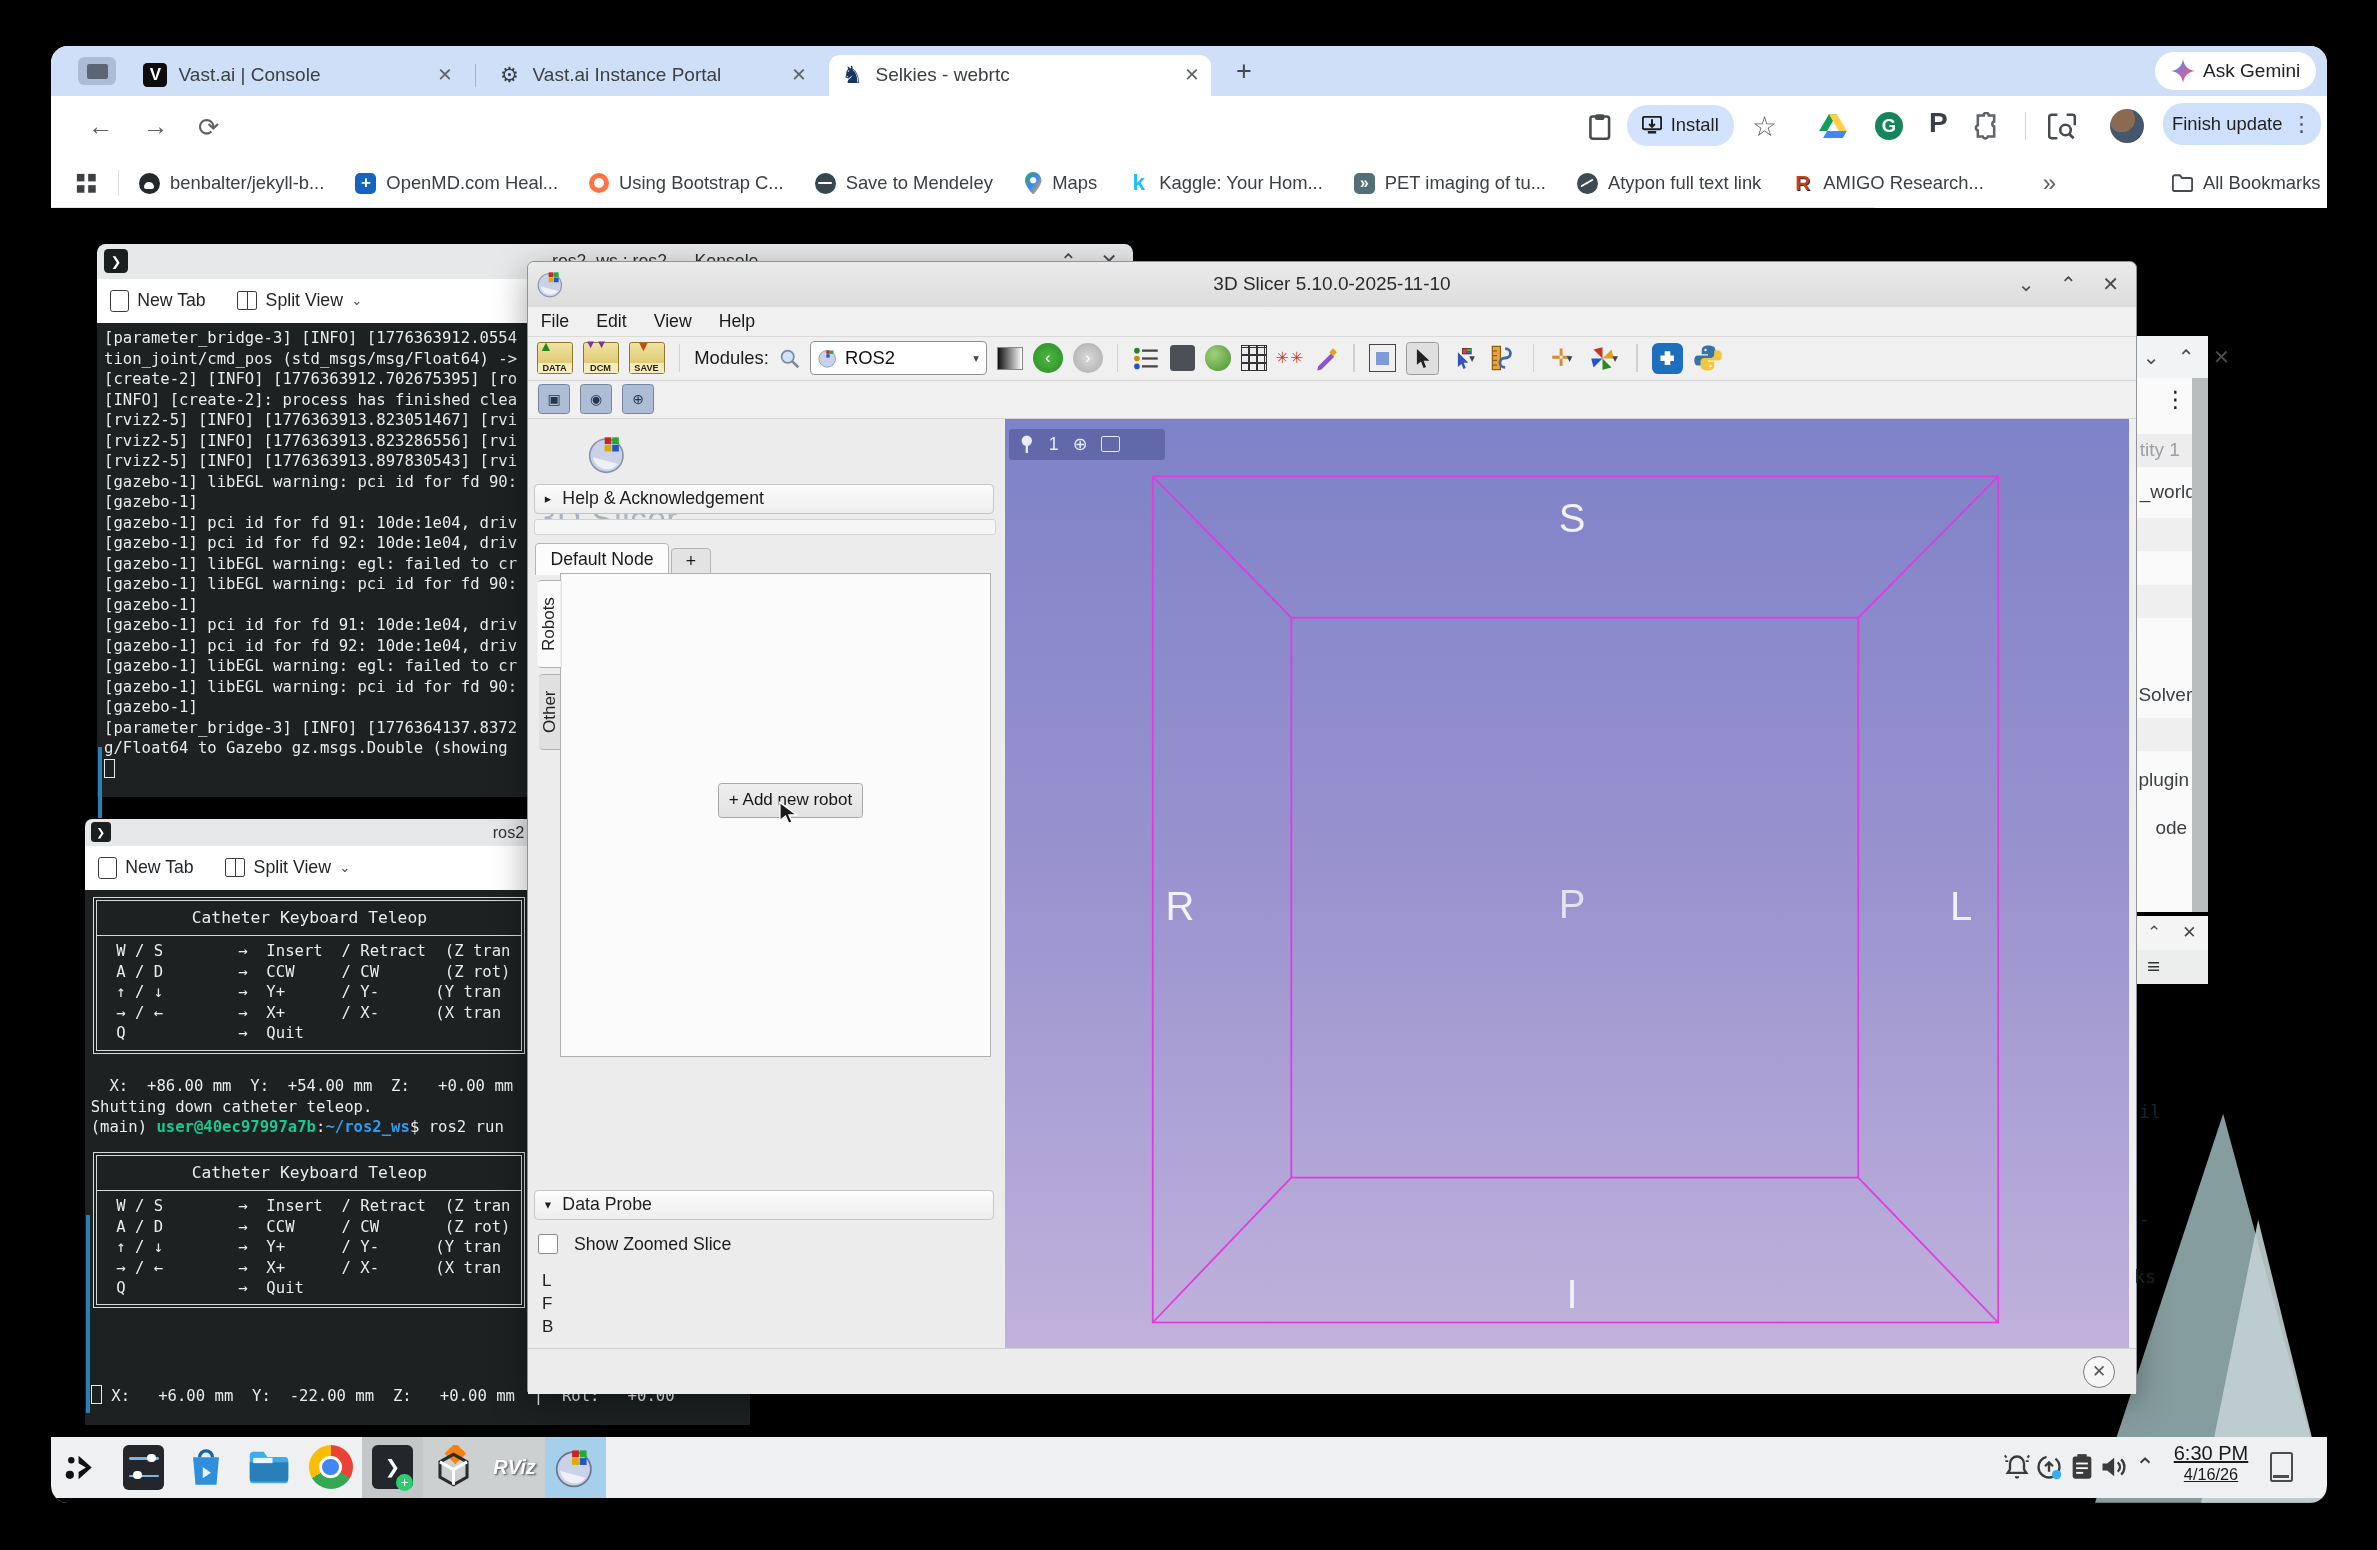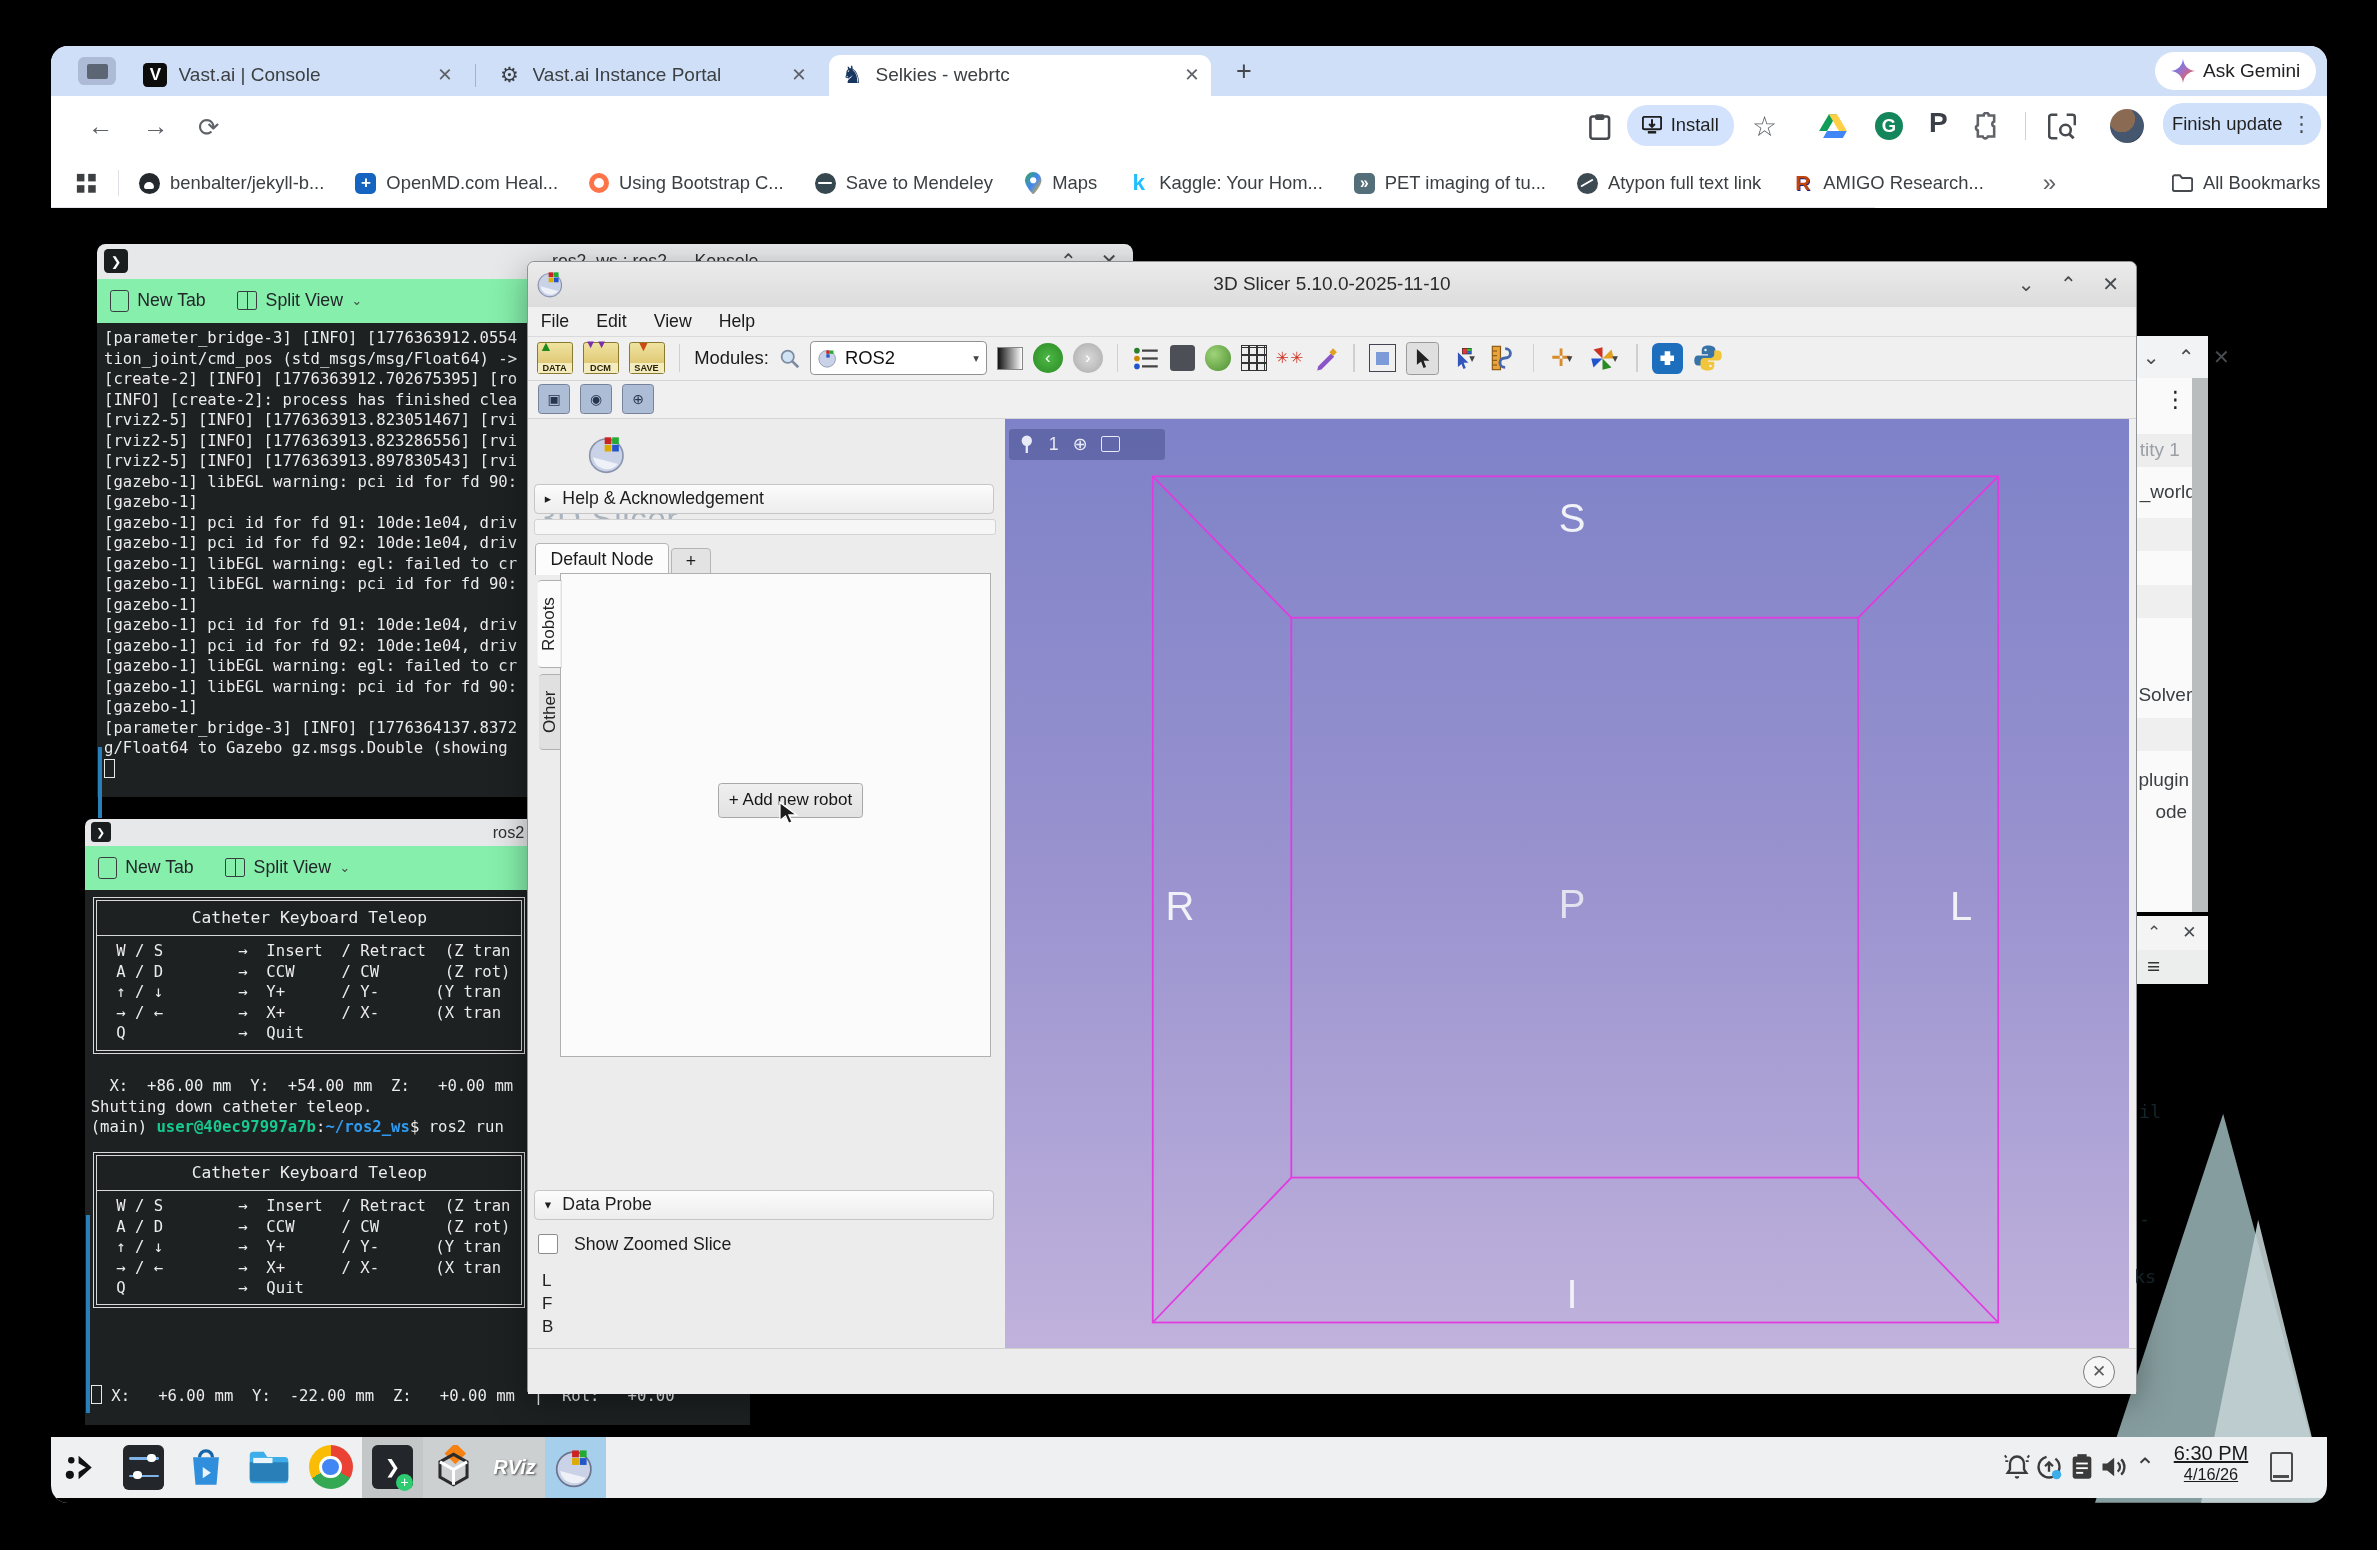--- a/index.html
+++ b/index.html
@@ -26,21 +26,21 @@
   .bm-label{font-size:18.4px;color:#3c4043;white-space:nowrap;}
   .bmic{width:21px;height:21px;display:flex;align-items:center;justify-content:center;flex:none;}
   #viewport{left:0;top:162px;width:2276px;height:1295px;background:#000;}
   
   #desktop{left:0;top:0.7px;width:2276px;height:1294px;border-radius:0 0 17px 17px;overflow:hidden;
            background:linear-gradient(155deg,#35707六 0%,#2c6168 0%,#316b72 35%,#458790 65%,#5d999e 100%);}
   .mountain{position:absolute;}
   
   .kwin-bar{background:#e7e8e9;border-radius:8.5px 8.5px 0 0;}
   .kwin-ctl{font-size:20px;color:#4a4d50;line-height:1;}
-  .ktool{background:#86efac;}
+  .ktool{background:#ffffff;}
   .tbtn{display:flex;align-items:center;gap:8.5px;font-size:17.7px;color:#232629;}
   .doc-ic{width:17px;height:20px;border:1.4px solid #3a3d40;border-radius:2.8px;position:relative;}
   .split-ic{width:18.4px;height:17px;border:1.4px solid #3a3d40;border-radius:2.1px;position:relative;}
   .split-ic::after{content:"";position:absolute;left:50%;top:0;bottom:0;width:1.4px;background:#3a3d40;}
   .term{background:#1d2122;color:#ececec;}
   .tline{height:20.5px;line-height:20.5px;font-size:15.6px;white-space:pre;overflow:hidden;font-family:"DejaVu Sans Mono",monospace;}
   .cursor-hollow{display:inline-block;width:9.2px;height:17px;border:1.4px solid #e8e8e8;vertical-align:-2.8px;}
   .blue-strip{position:absolute;width:3.5px;background:#2980b9;left:1.4px;}
   .tbox{border:1.4px solid #d9d9d9;outline:1.4px solid #d9d9d9;outline-offset:2.1px;margin-left:5.7px;margin-right:4.2px;}
   .tbox-title{border-bottom:1.4px solid #d9d9d9;height:34px;display:flex;align-items:center;justify-content:center;font-size:16.3px;font-family:"DejaVu Sans Mono",monospace;}
@@ -573,21 +573,21 @@
       <div class="abs" style="left:0;top:42px;width:55px;height:534px;background:#fafafa;"></div>
       <span class="abs" style="left:27px;top:50px;font-size:22.6px;color:#222;">⋮</span>
       <div class="abs" style="left:0;top:98px;width:55px;height:33px;background:#ededed;"></div>
       <span class="gz-row" style="top:99px;color:#9aa0a6;padding-left:2.8px;">tity 1</span>
       <span class="gz-row" style="top:141px;padding-left:2.8px;">_world</span>
       <div class="abs" style="left:0;top:182px;width:55px;height:33px;background:#efefef;"></div>
       <div class="abs" style="left:0;top:249px;width:55px;height:33px;background:#efefef;"></div>
       <div class="abs" style="left:0;top:382px;width:55px;height:33px;background:#efefef;"></div>
       <span class="gz-row" style="top:344px;padding-left:1.4px;">Solver</span>
       <span class="gz-row" style="top:429px;padding-left:1.4px;">plugin</span>
-      <span class="gz-row" style="top:461px;padding-left:18.4px;text-align:center;">ode</span>
+      <span class="gz-row" style="top:477px;padding-left:18.4px;text-align:center;">ode</span>
       <div class="abs" style="left:55px;top:42px;width:15.6px;height:534px;background:#b9bdbe;"></div>
     </div>
     <div class="abs" style="left:2086px;top:707px;width:71px;height:68px;">
       <div class="abs flex" style="left:0;top:0;width:71px;height:34px;background:#f4f4f4;gap:21px;padding-left:10px;box-sizing:border-box;">
         <span class="kwin-ctl" style="font-size:17px;">⌃</span>
         <span class="kwin-ctl" style="font-size:17px;">✕</span>
       </div>
       <div class="abs flex" style="left:0;top:34px;width:71px;height:34px;background:#eceded;padding-left:10px;box-sizing:border-box;">
         <span style="font-size:22.6px;color:#333;">≡</span>
       </div>

